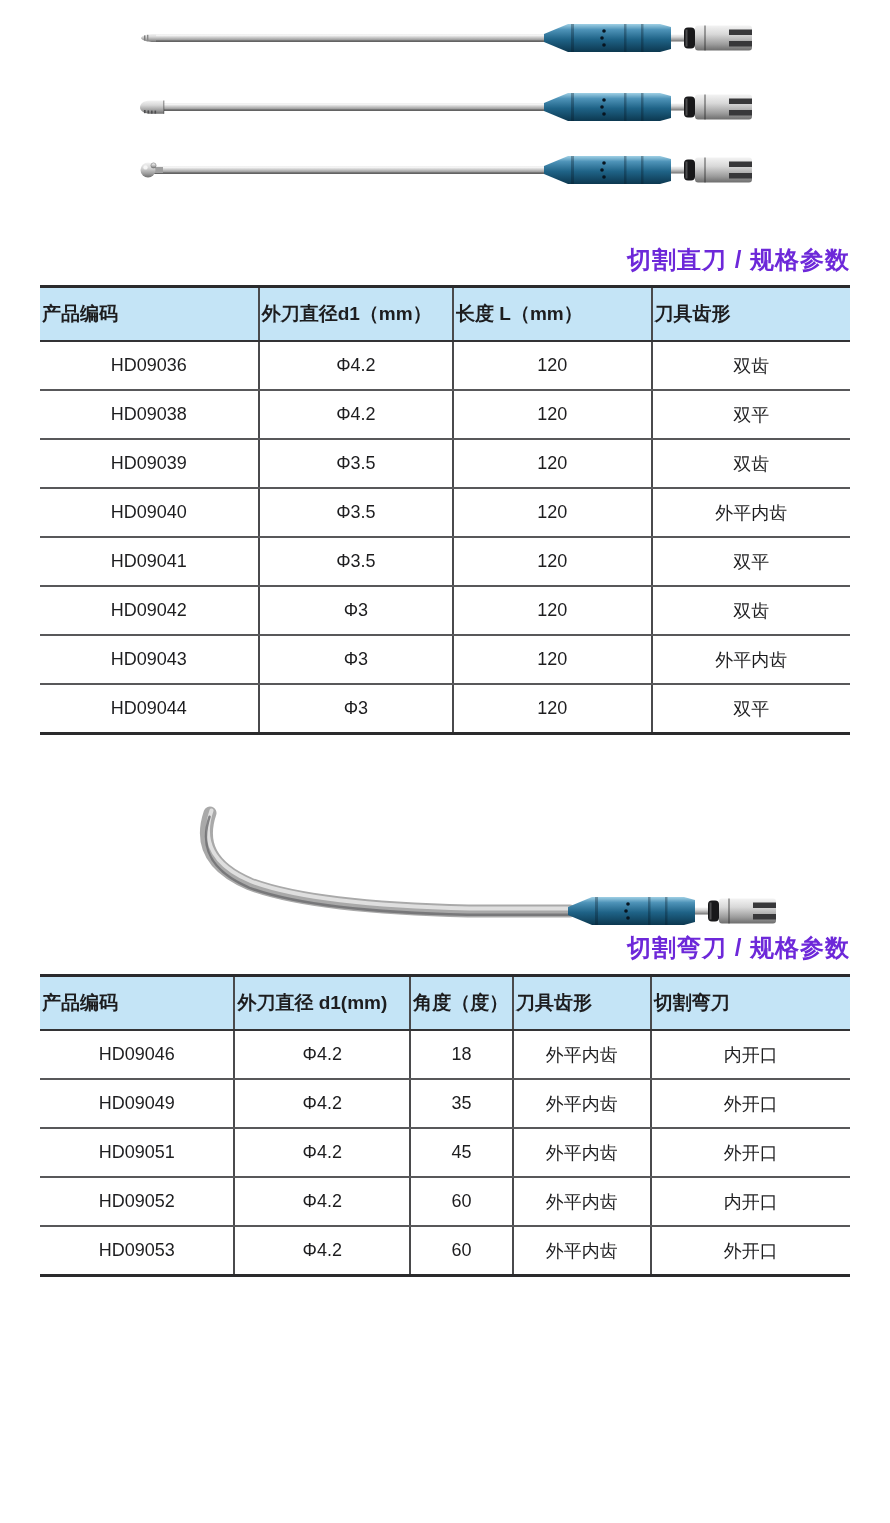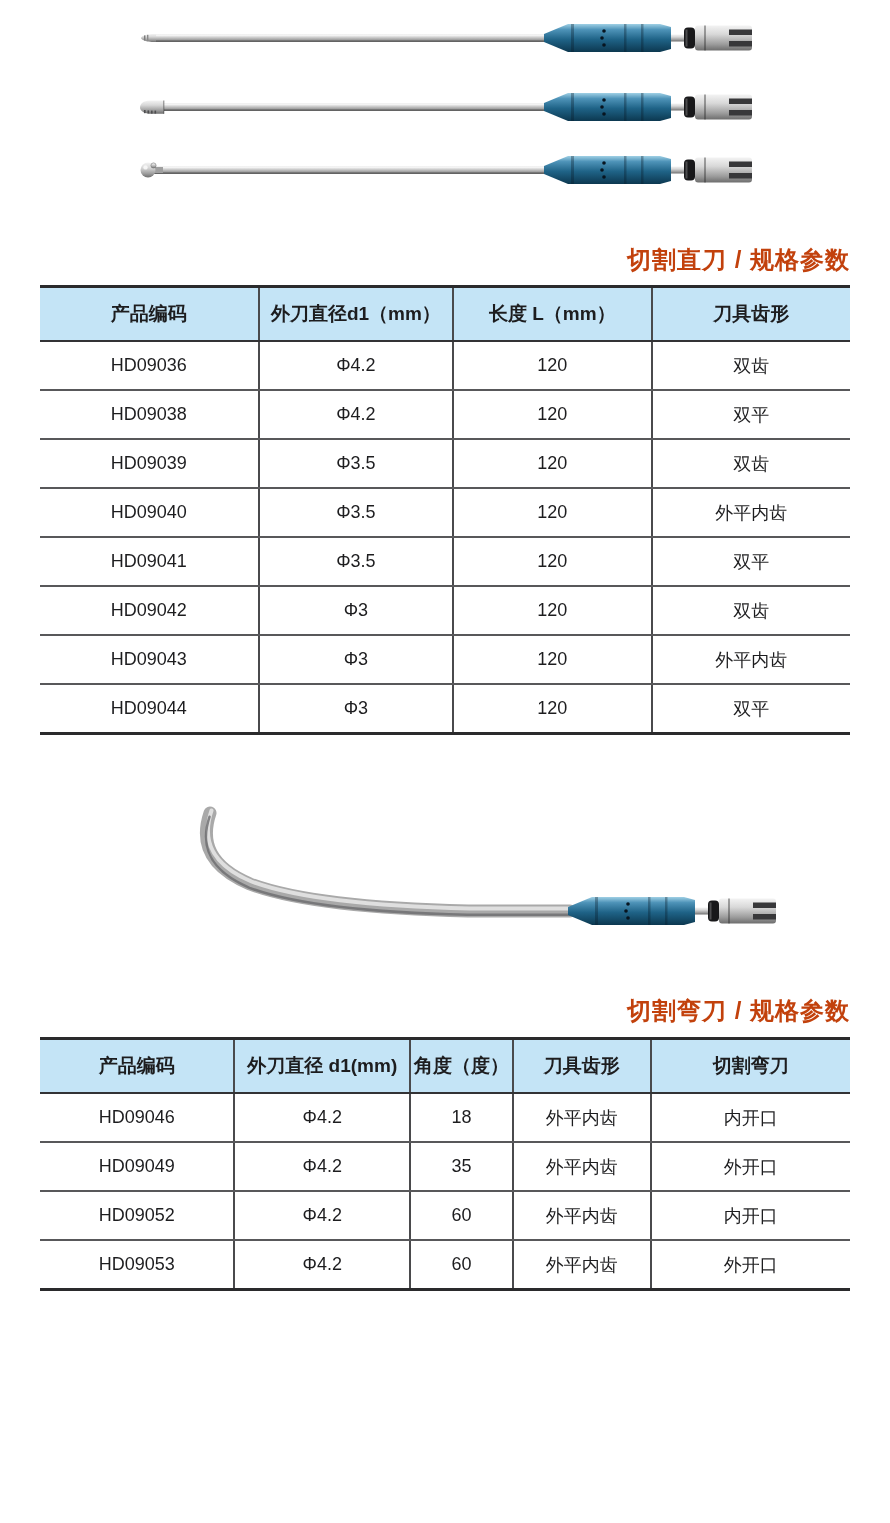--- a/index.html
+++ b/index.html
@@ -13,38 +13,38 @@
   
   .inst{display:block;}
   .inst-1{margin:8px 0 0 138px;}
   .inst-2{margin:9px 0 0 138px;}
   .inst-3{margin:3px 0 0 138px;}
   .inst-curved{margin:64px 0 0 148px;}
 
   
   .section-title{
     width:810px;margin:0 0 0 40px;text-align:right;
-    font-size:24px;font-weight:bold;color:#c2410c;
+    font-size:24px;font-weight:bold;color:#6d28d9;
     letter-spacing:1px;line-height:34px;
   }
   .section-title.t1{margin-top:43px;}
-  .section-title.t2{margin-top:63px;text-align:right;}
+  .section-title.t2{text-align:right;}
 
   
   table.spec{
     width:810px;margin:8px 0 0 40px;
     border-collapse:collapse;table-layout:fixed;
     border-top:3px solid var(--border-dark,#2a2a2c);
     border-bottom:3px solid var(--border-dark,#2a2a2c);
   }
   table.spec.t2{margin-top:9px;}
   table.spec th{
     background:var(--header-bg,#c4e4f6);
     height:52px;font-size:19px;font-weight:bold;
-    text-align:center;vertical-align:middle;
+    text-align:left;vertical-align:middle;
     border-bottom:2px solid #333335;
     padding:0 2px;
   }
   table.spec td{
     height:47px;font-size:18px;font-weight:normal;
     text-align:center;vertical-align:middle;
     border-bottom:2px solid var(--row-line,#58585a);
     padding:0 2px;
   }
   table.spec th:not(:last-child),
@@ -235,20 +235,27 @@
           <td>内开口</td>
         </tr>
         <tr>
           <td>HD09049</td>
           <td>Φ4.2</td>
           <td>35</td>
           <td>外平内齿</td>
           <td>外开口</td>
         </tr>
         <tr>
+          <td>HD09051</td>
+          <td>Φ4.2</td>
+          <td>45</td>
+          <td>外平内齿</td>
+          <td>外开口</td>
+        </tr>
+        <tr>
           <td>HD09052</td>
           <td>Φ4.2</td>
           <td>60</td>
           <td>外平内齿</td>
           <td>内开口</td>
         </tr>
         <tr>
           <td>HD09053</td>
           <td>Φ4.2</td>
           <td>60</td>

